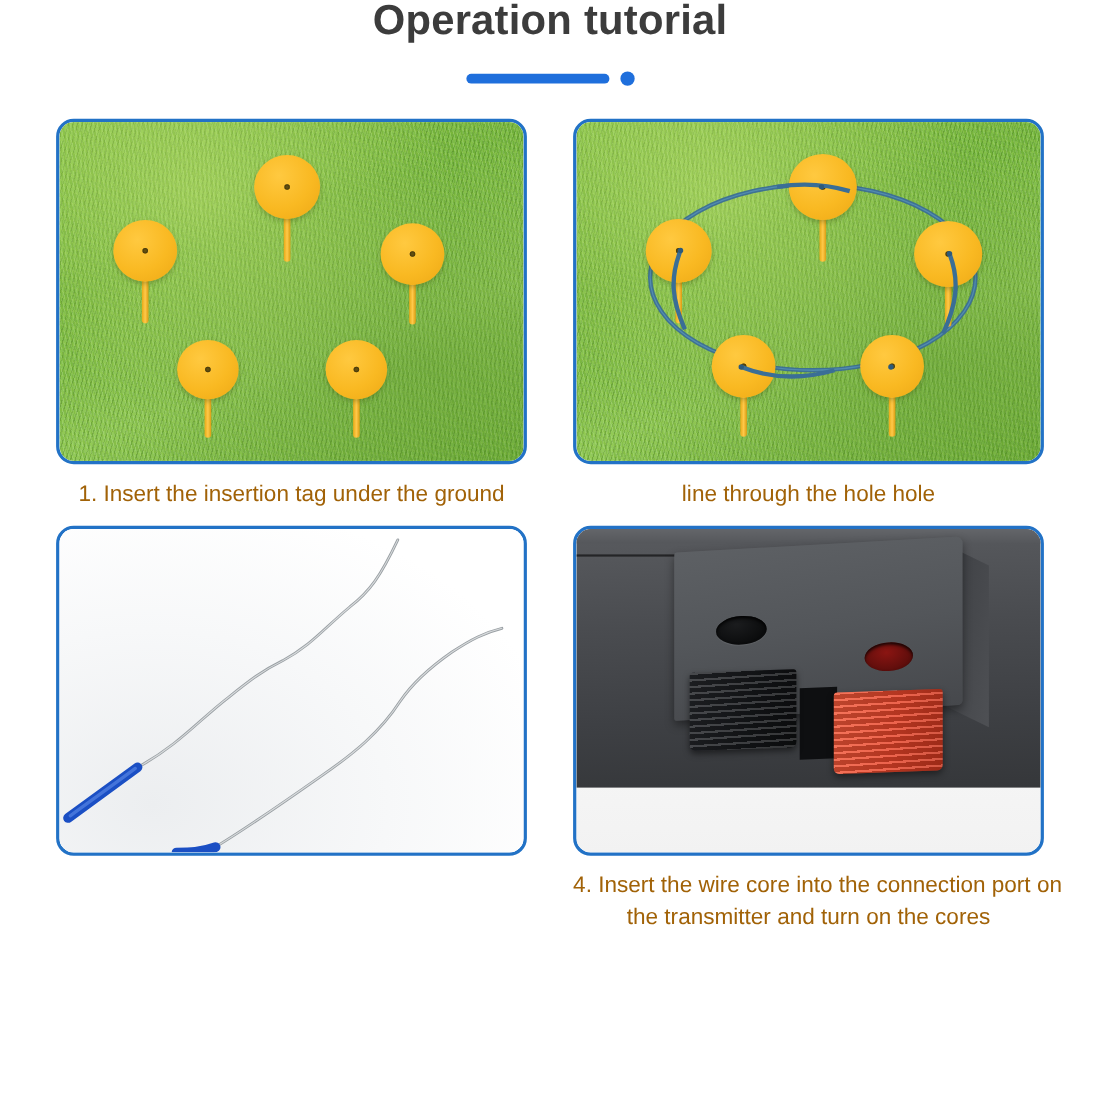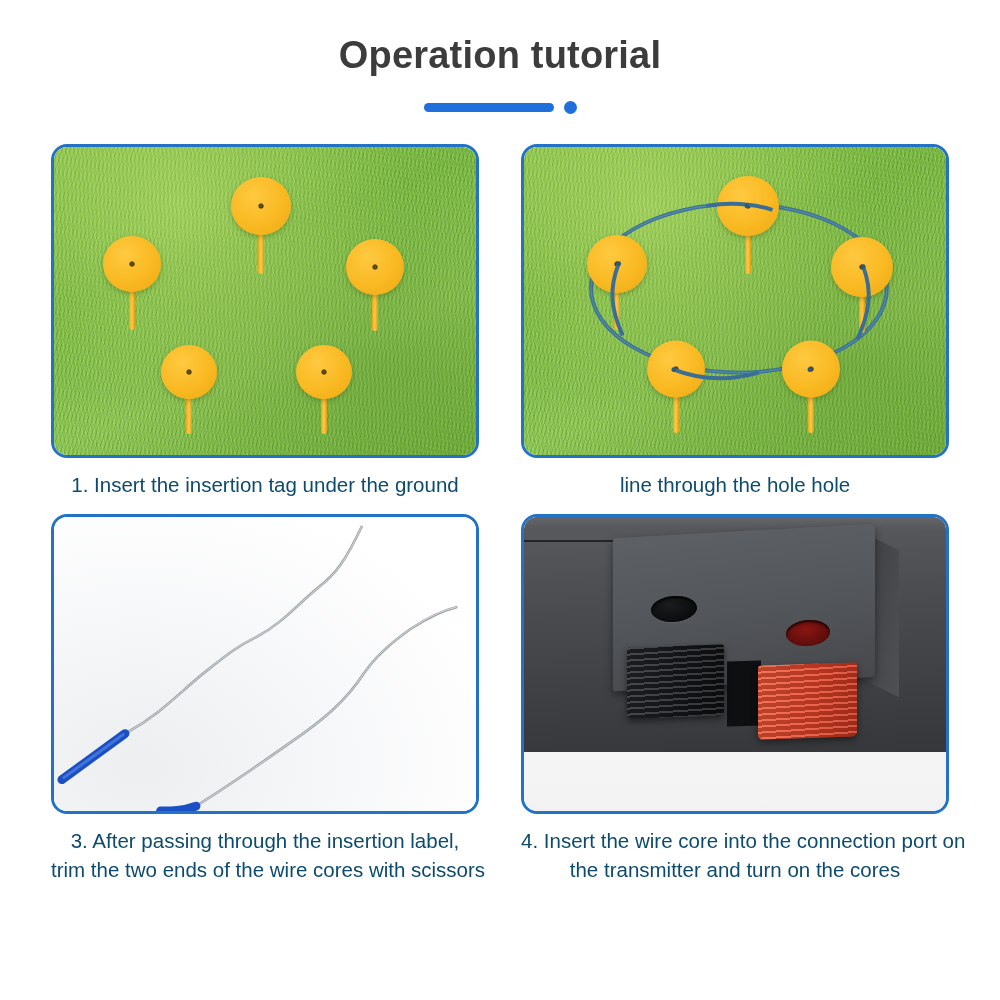--- a/index.html
+++ b/index.html
@@ -13,21 +13,20 @@
     height: 1000px;
     font-family: "Liberation Sans", sans-serif;
     color: #3a3a3a;
     overflow: hidden;
     position: relative;
   }
 
   
   .page-header {
     width: 100%;
-    padding-top: 36px;
     text-align: center;
   }
   .page-title {
     font-size: 38px;
     font-weight: bold;
     color: #3c3c3c;
     letter-spacing: 0.2px;
     line-height: 1;
     margin: 0;
   }
@@ -255,21 +254,21 @@
     background: #0e0f11;
     transform: skewY(-2deg);
   }
 
   
   .caption {
     margin-top: 12px;
     text-align: center;
     font-size: 20.5px;
     line-height: 1.45;
-    color: #0c4a6e;
+    color: #a16207;
     font-weight: normal;
   }
   .caption .line { display: block; white-space: nowrap; }
 </style>
 </head>
 <body>
 
 <div class="page-header">
   <h1 class="page-title">Operation tutorial</h1>
   <div class="accent-row">
@@ -395,24 +394,20 @@
 
           <path d="M 142 296 C 172 278, 206 254, 240 230 C 272 208, 296 188, 314 160
                    C 326 142, 342 128, 362 114 C 380 102, 392 96, 408 92" fill="none" stroke="#9aa0a4" stroke-width="2.6" stroke-linecap="round"></path>
           <path d="M 142 296 C 172 278, 206 254, 240 230 C 272 208, 296 188, 314 160
                    C 326 142, 342 128, 362 114 C 380 102, 392 96, 408 92" fill="none" stroke="#d8dbdd" stroke-width="1" stroke-linecap="round"></path>
 
           <path d="M 108 300 C 120 300, 130 300, 144 295" fill="none" stroke="#1B4FC4" stroke-width="9" stroke-linecap="round"></path>
         </svg>
       </div>
     </div>
-    <div class="caption">
-      <span class="line">3. After passing through the insertion label,</span>
-      <span class="line">trim the two ends of the wire cores with scissors</span>
-    </div>
   </div>
 
   <div class="step step-row2">
     <div class="photo-frame short">
       <div class="photo-inner">
         <div class="tx-bg"></div>
         <div class="tx-body">
           <div class="tx-topedge"></div>
         </div>
         <div class="tx-plate-right"></div>

